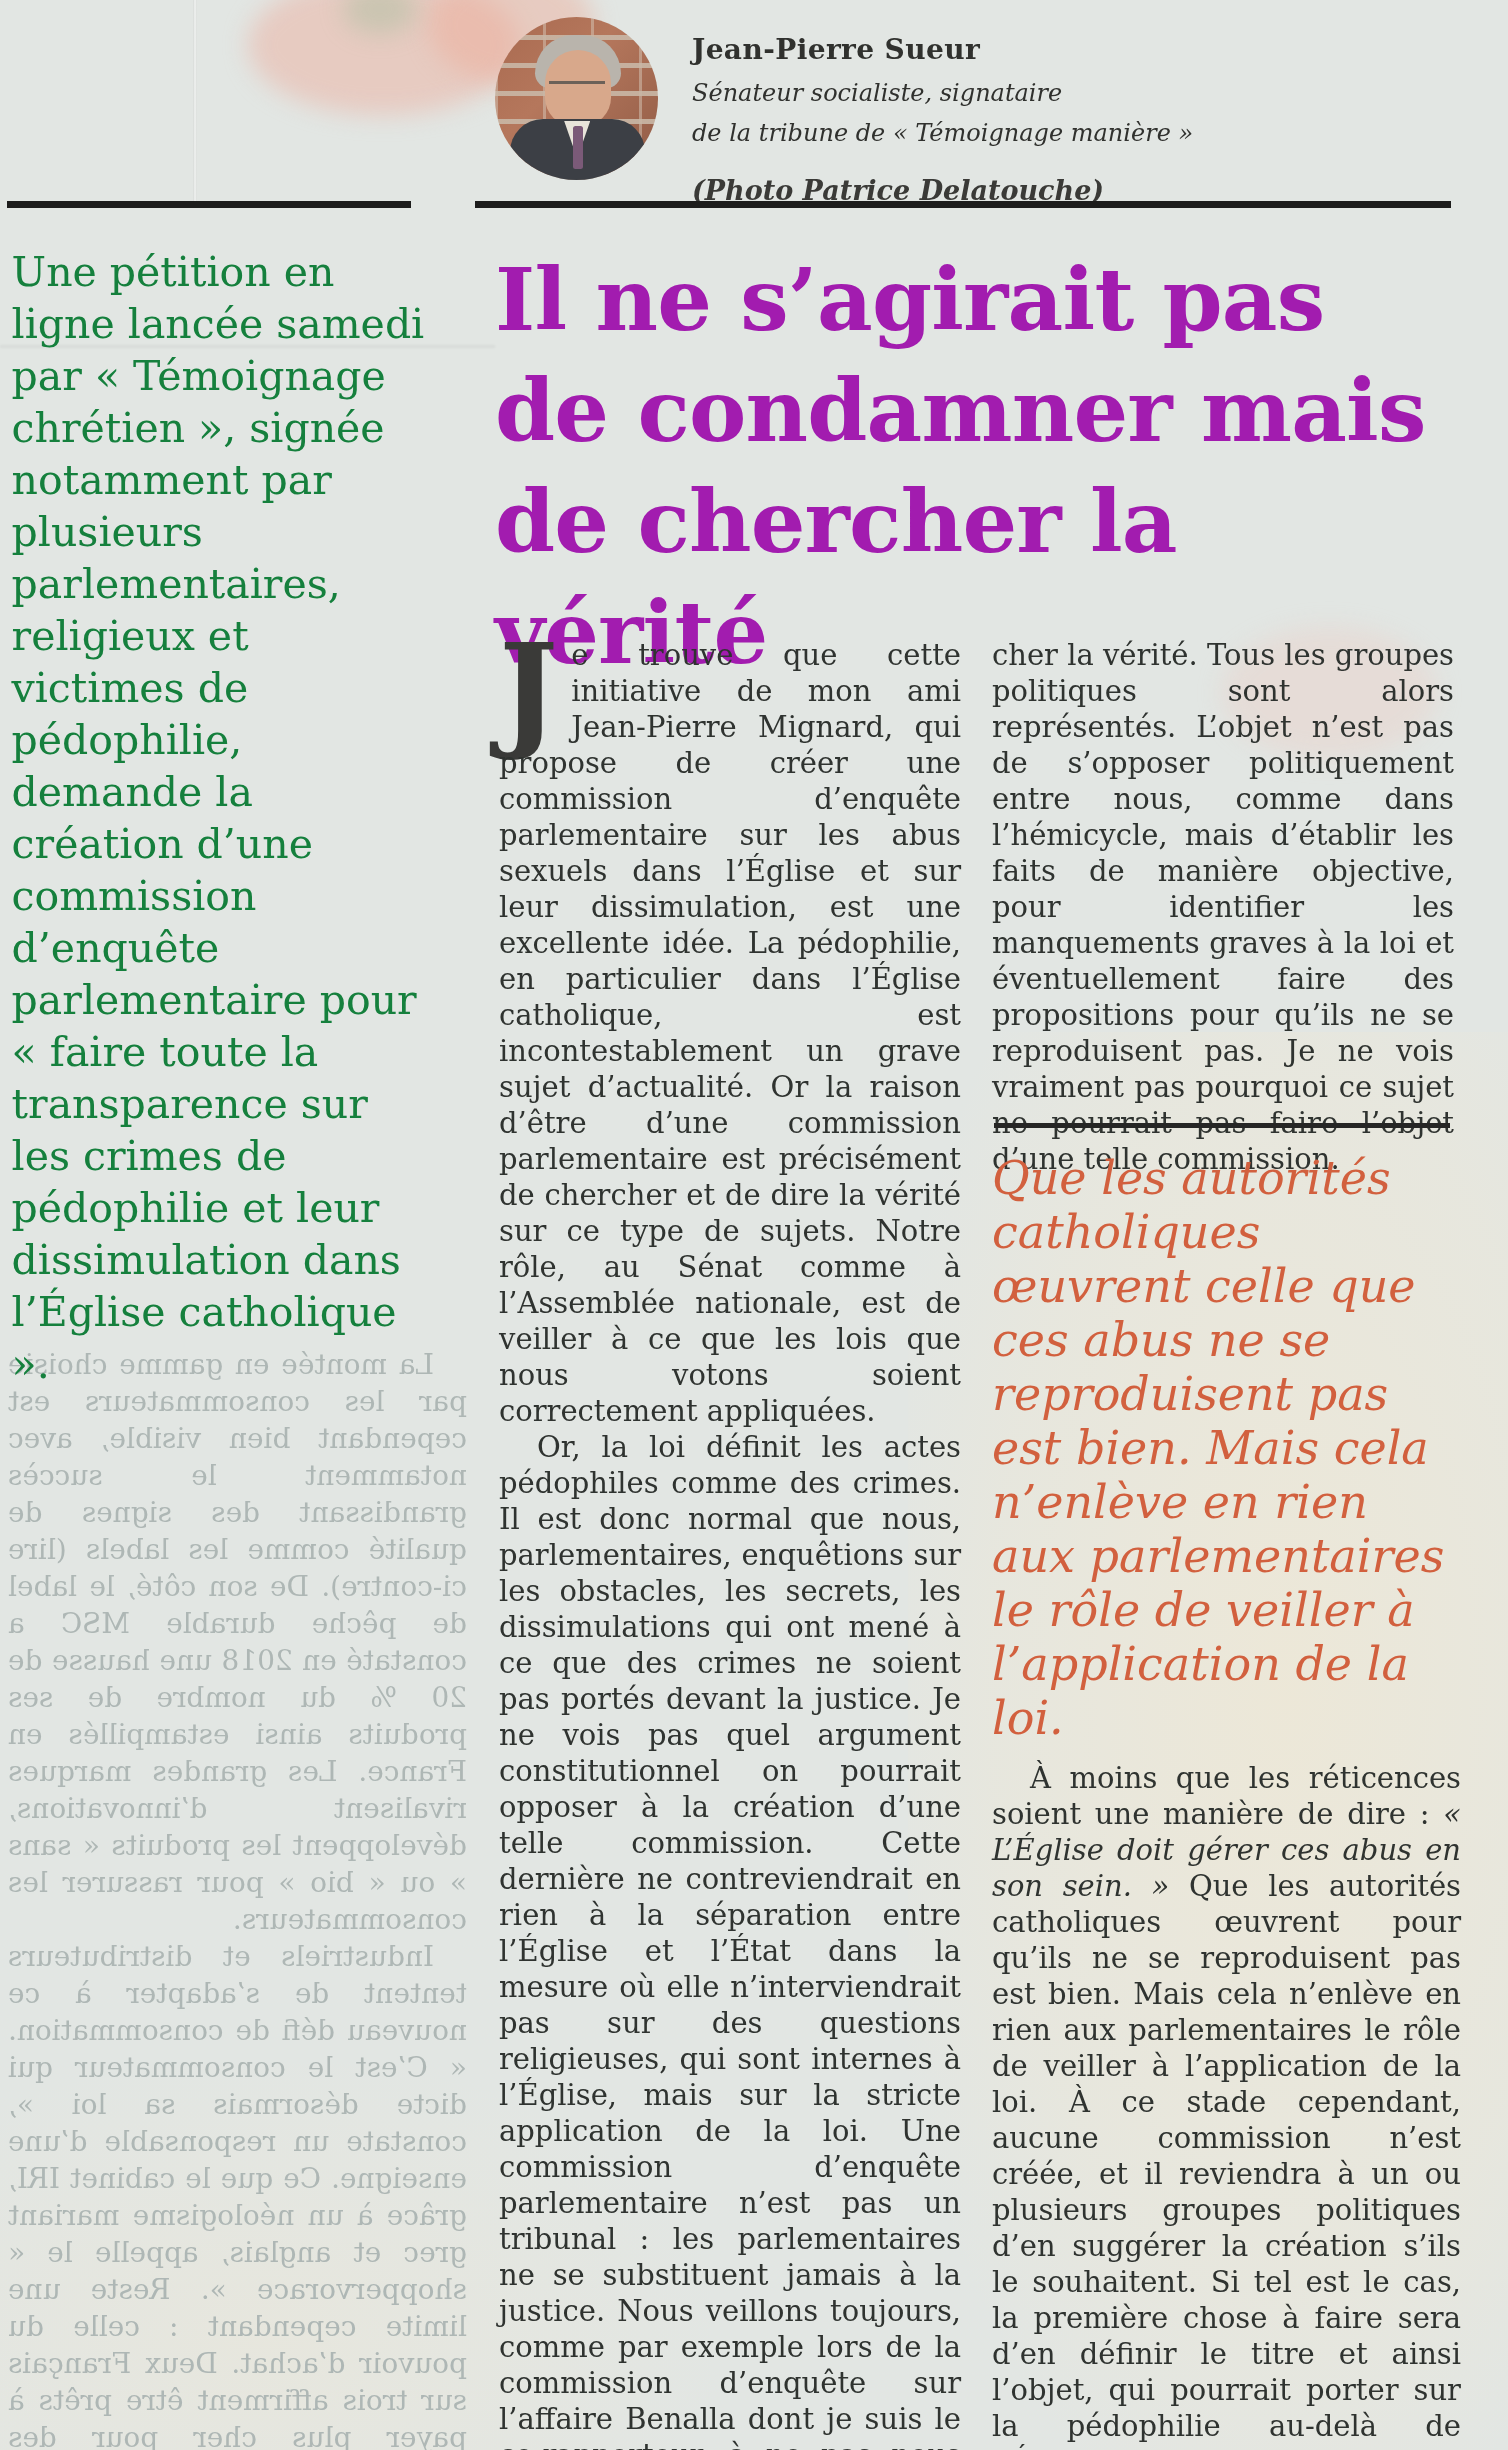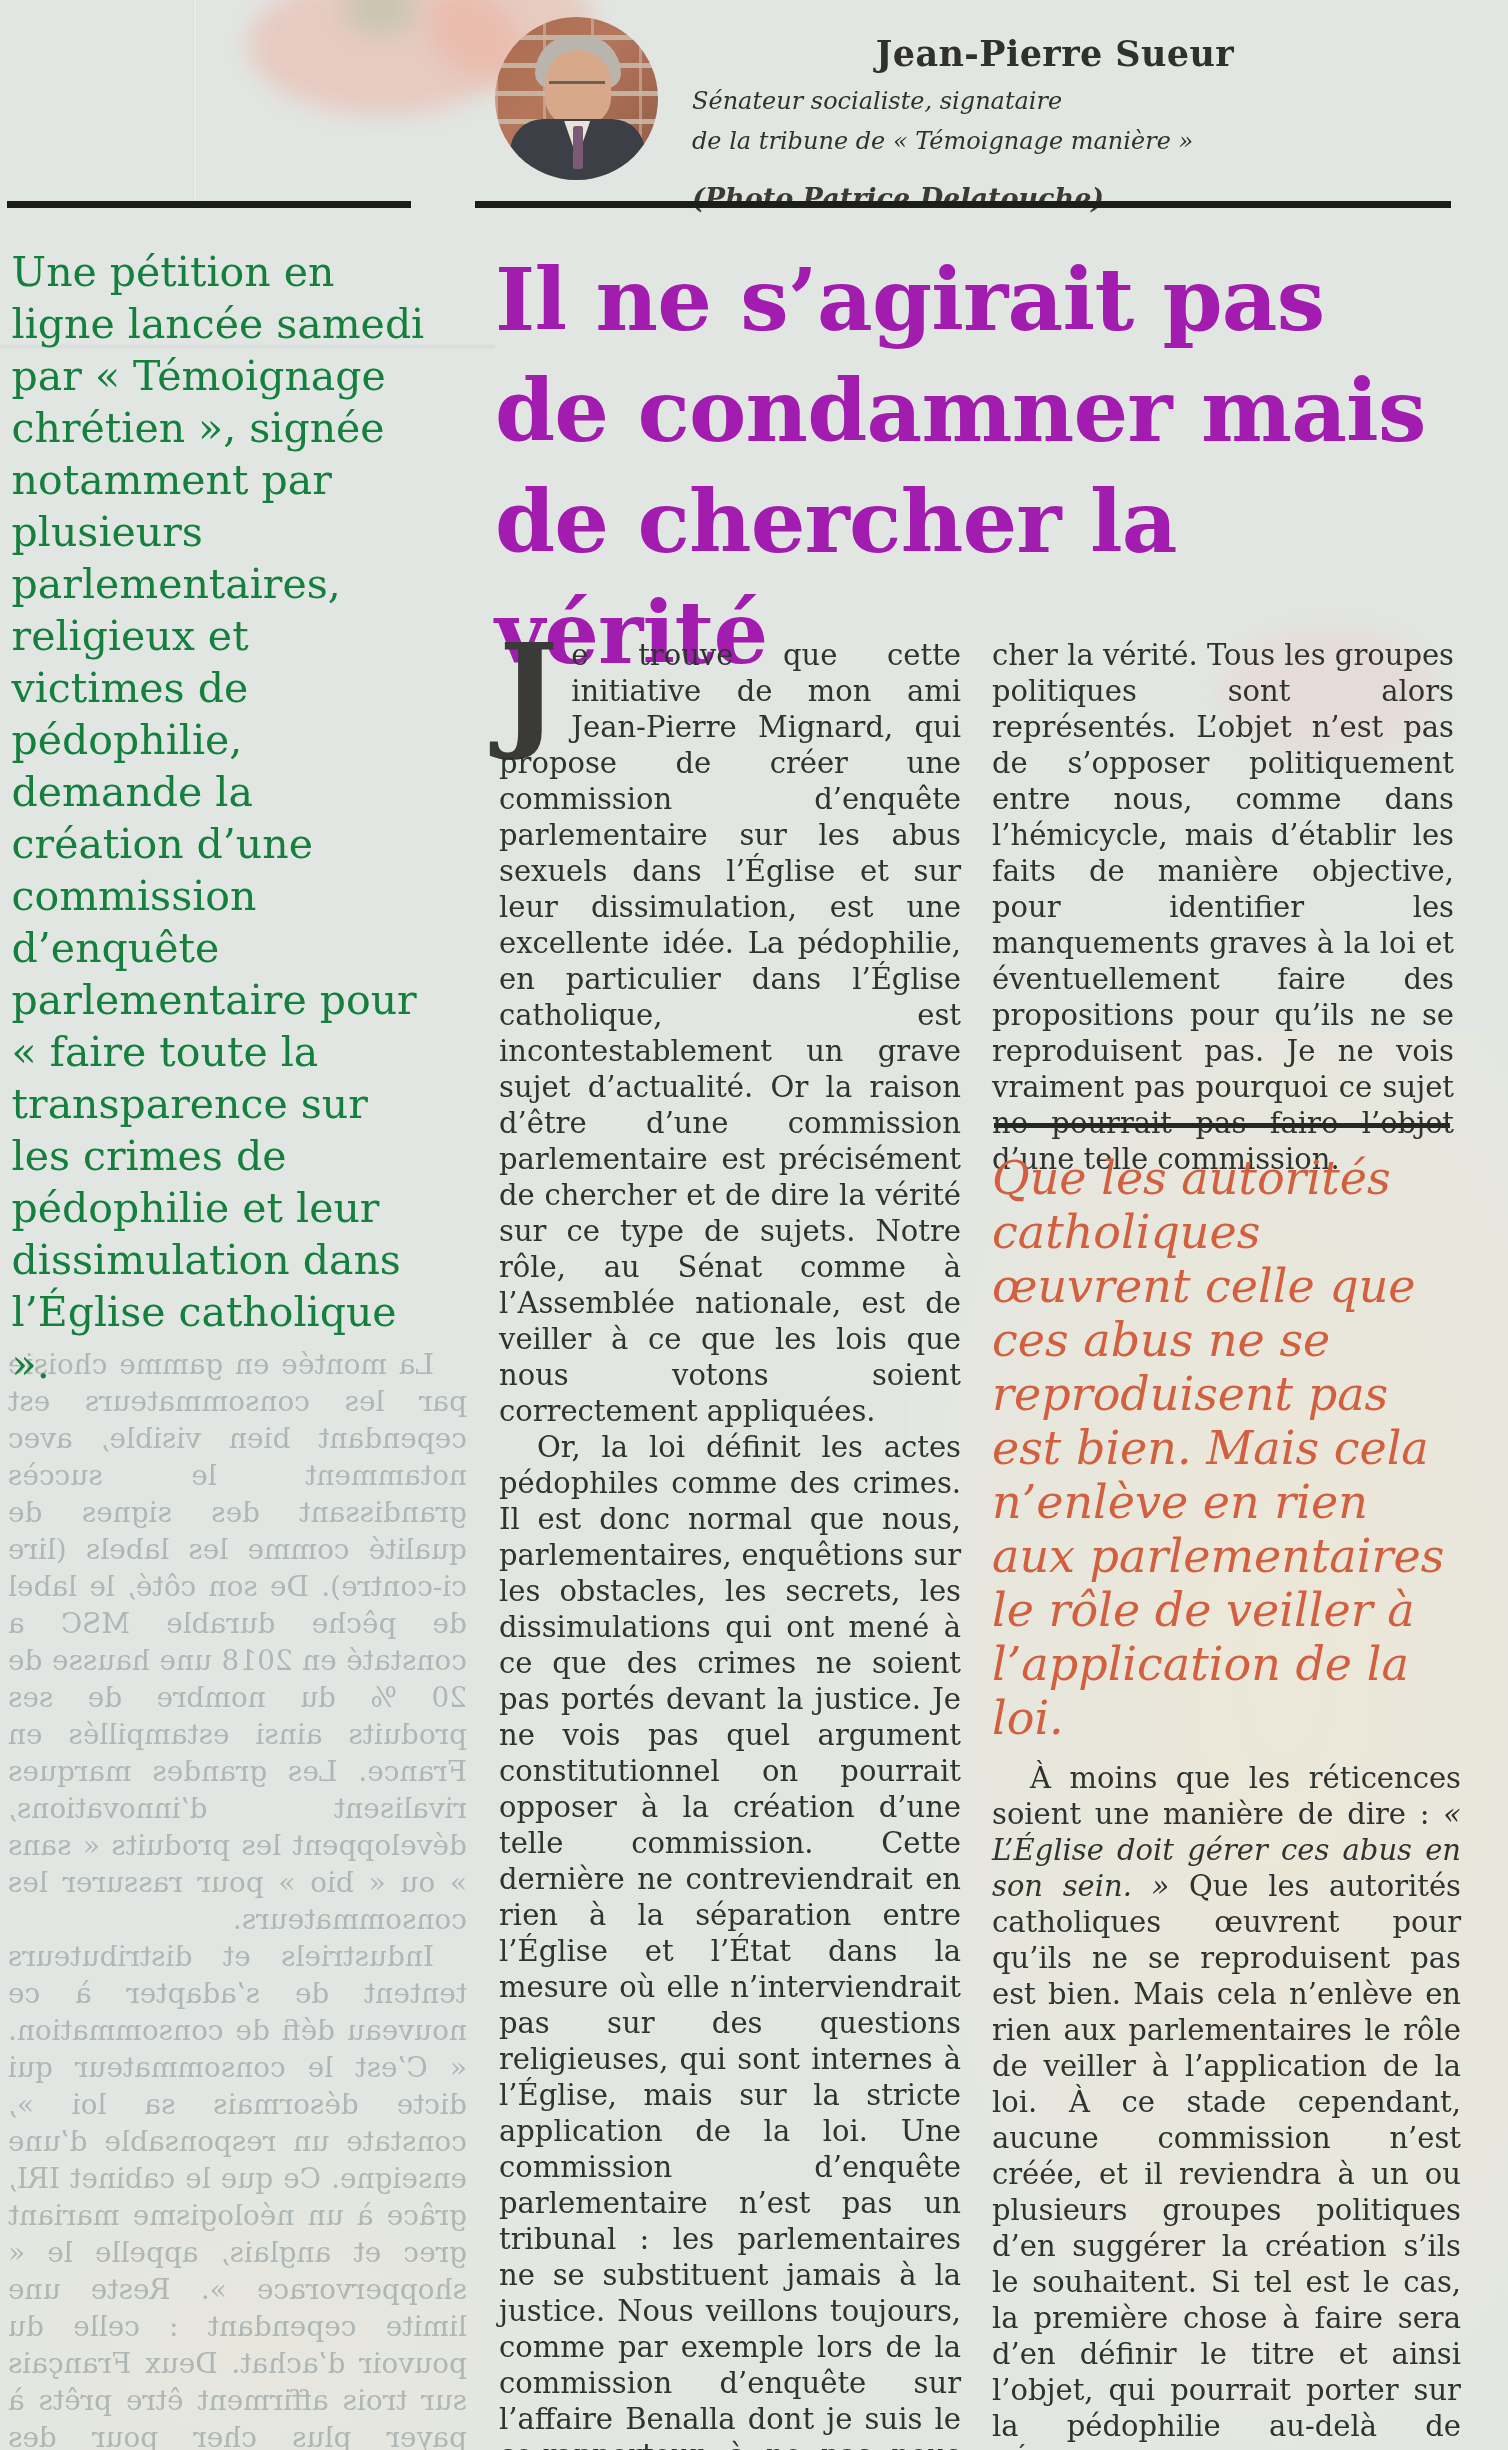--- a/index.html
+++ b/index.html
@@ -52,21 +52,21 @@
   }
   .photo .hair{position:absolute;left:40px;top:18px;width:86px;height:53px;border-radius:43px 43px 16.5px 16.5px;background:#b9b4ac;}
   .photo .face{position:absolute;left:50px;top:33px;width:66px;height:76px;border-radius:35px 35px 30px 30px;background:#d8a popcorn;background:#d8a88b;}
   .photo .glasses{position:absolute;left:54px;top:64px;width:56px;height:13.2px;border-top:3.3px solid #6c6158;}
   .photo .suit{position:absolute;left:15px;top:102px;width:135px;height:66px;border-radius:33px 33px 0 0;background:#3c3f45;}
   .photo .shirt{position:absolute;left:69px;top:104px;width:26.4px;height:38px;background:#e8e4da;clip-path:polygon(0 0,100% 0,50% 100%);}
   .photo .tie{position:absolute;left:78px;top:109px;width:10px;height:43px;background:#7b5a78;border-radius:2.5px;}
 
   
   .caption{position:absolute;left:692px;top:33px;width:726px;color:#30312e;}
-  .caption .name{font-size:35px;font-weight:bold;letter-spacing:0.4px;text-align:center;}
+  .caption .name{font-size:28px;font-weight:bold;letter-spacing:0.4px;}
   .caption .role{font-size:24px;font-style:italic;line-height:40px;margin-top:6.6px;}
   .caption .credit{font-size:27px;font-style:italic;font-weight:bold;margin-top:22px;color:#3a3a37;}
 
   
   .headline{
     position:absolute;left:495px;top:244px;width:982px;
     font-size:86px;line-height:111px;color:#a21caf;letter-spacing:-0.8px;font-weight:bold;
   }
 
   

